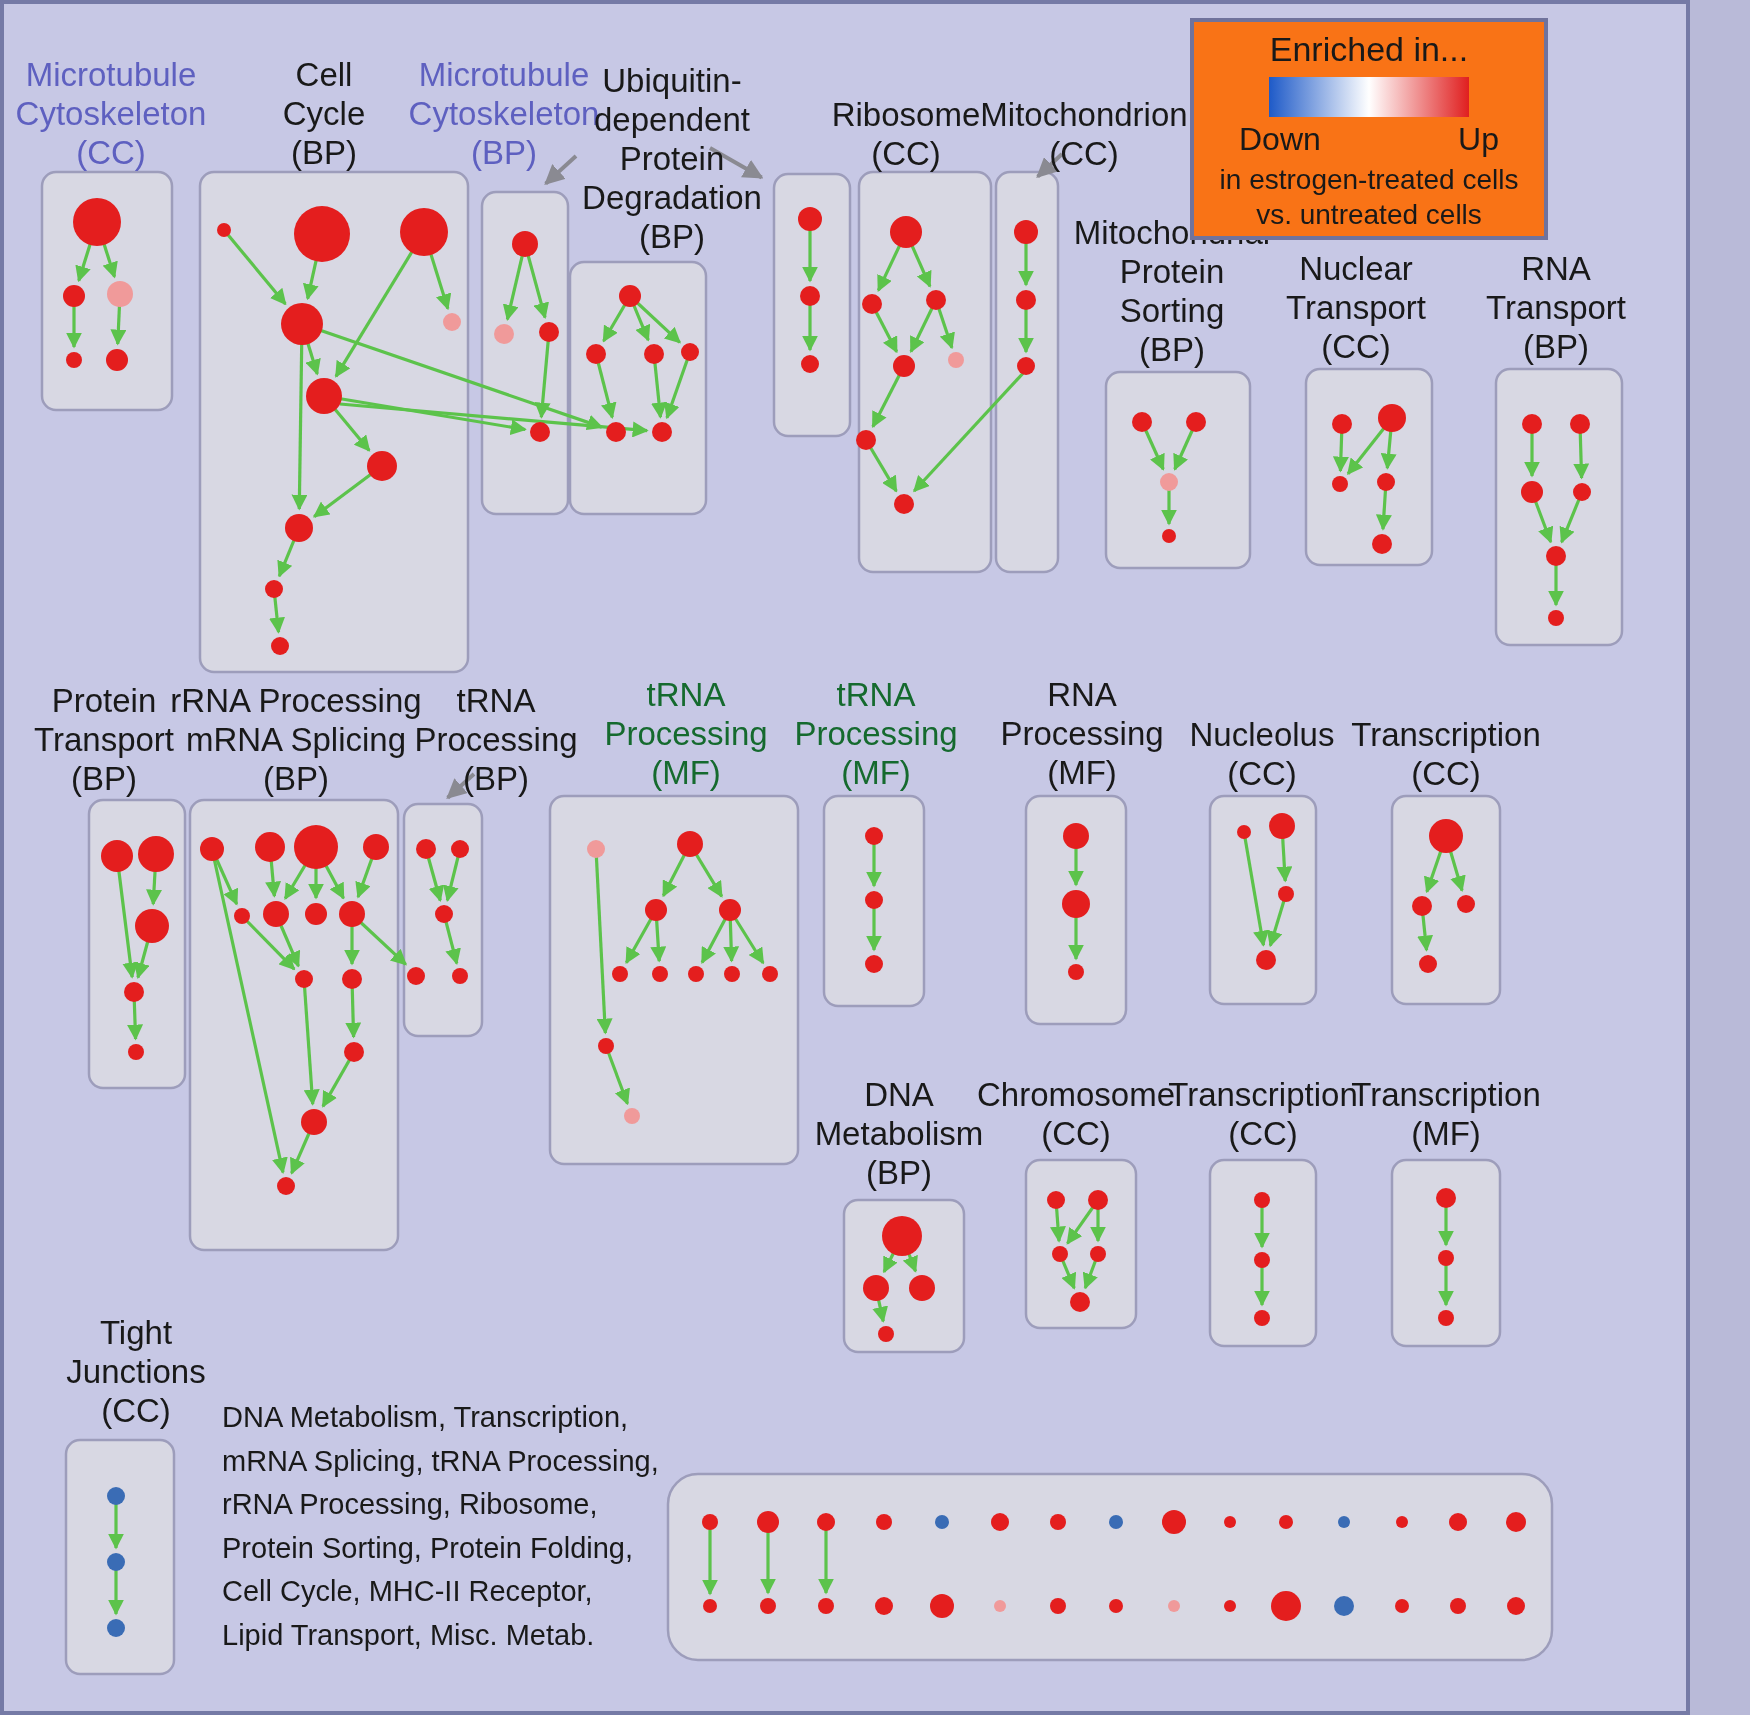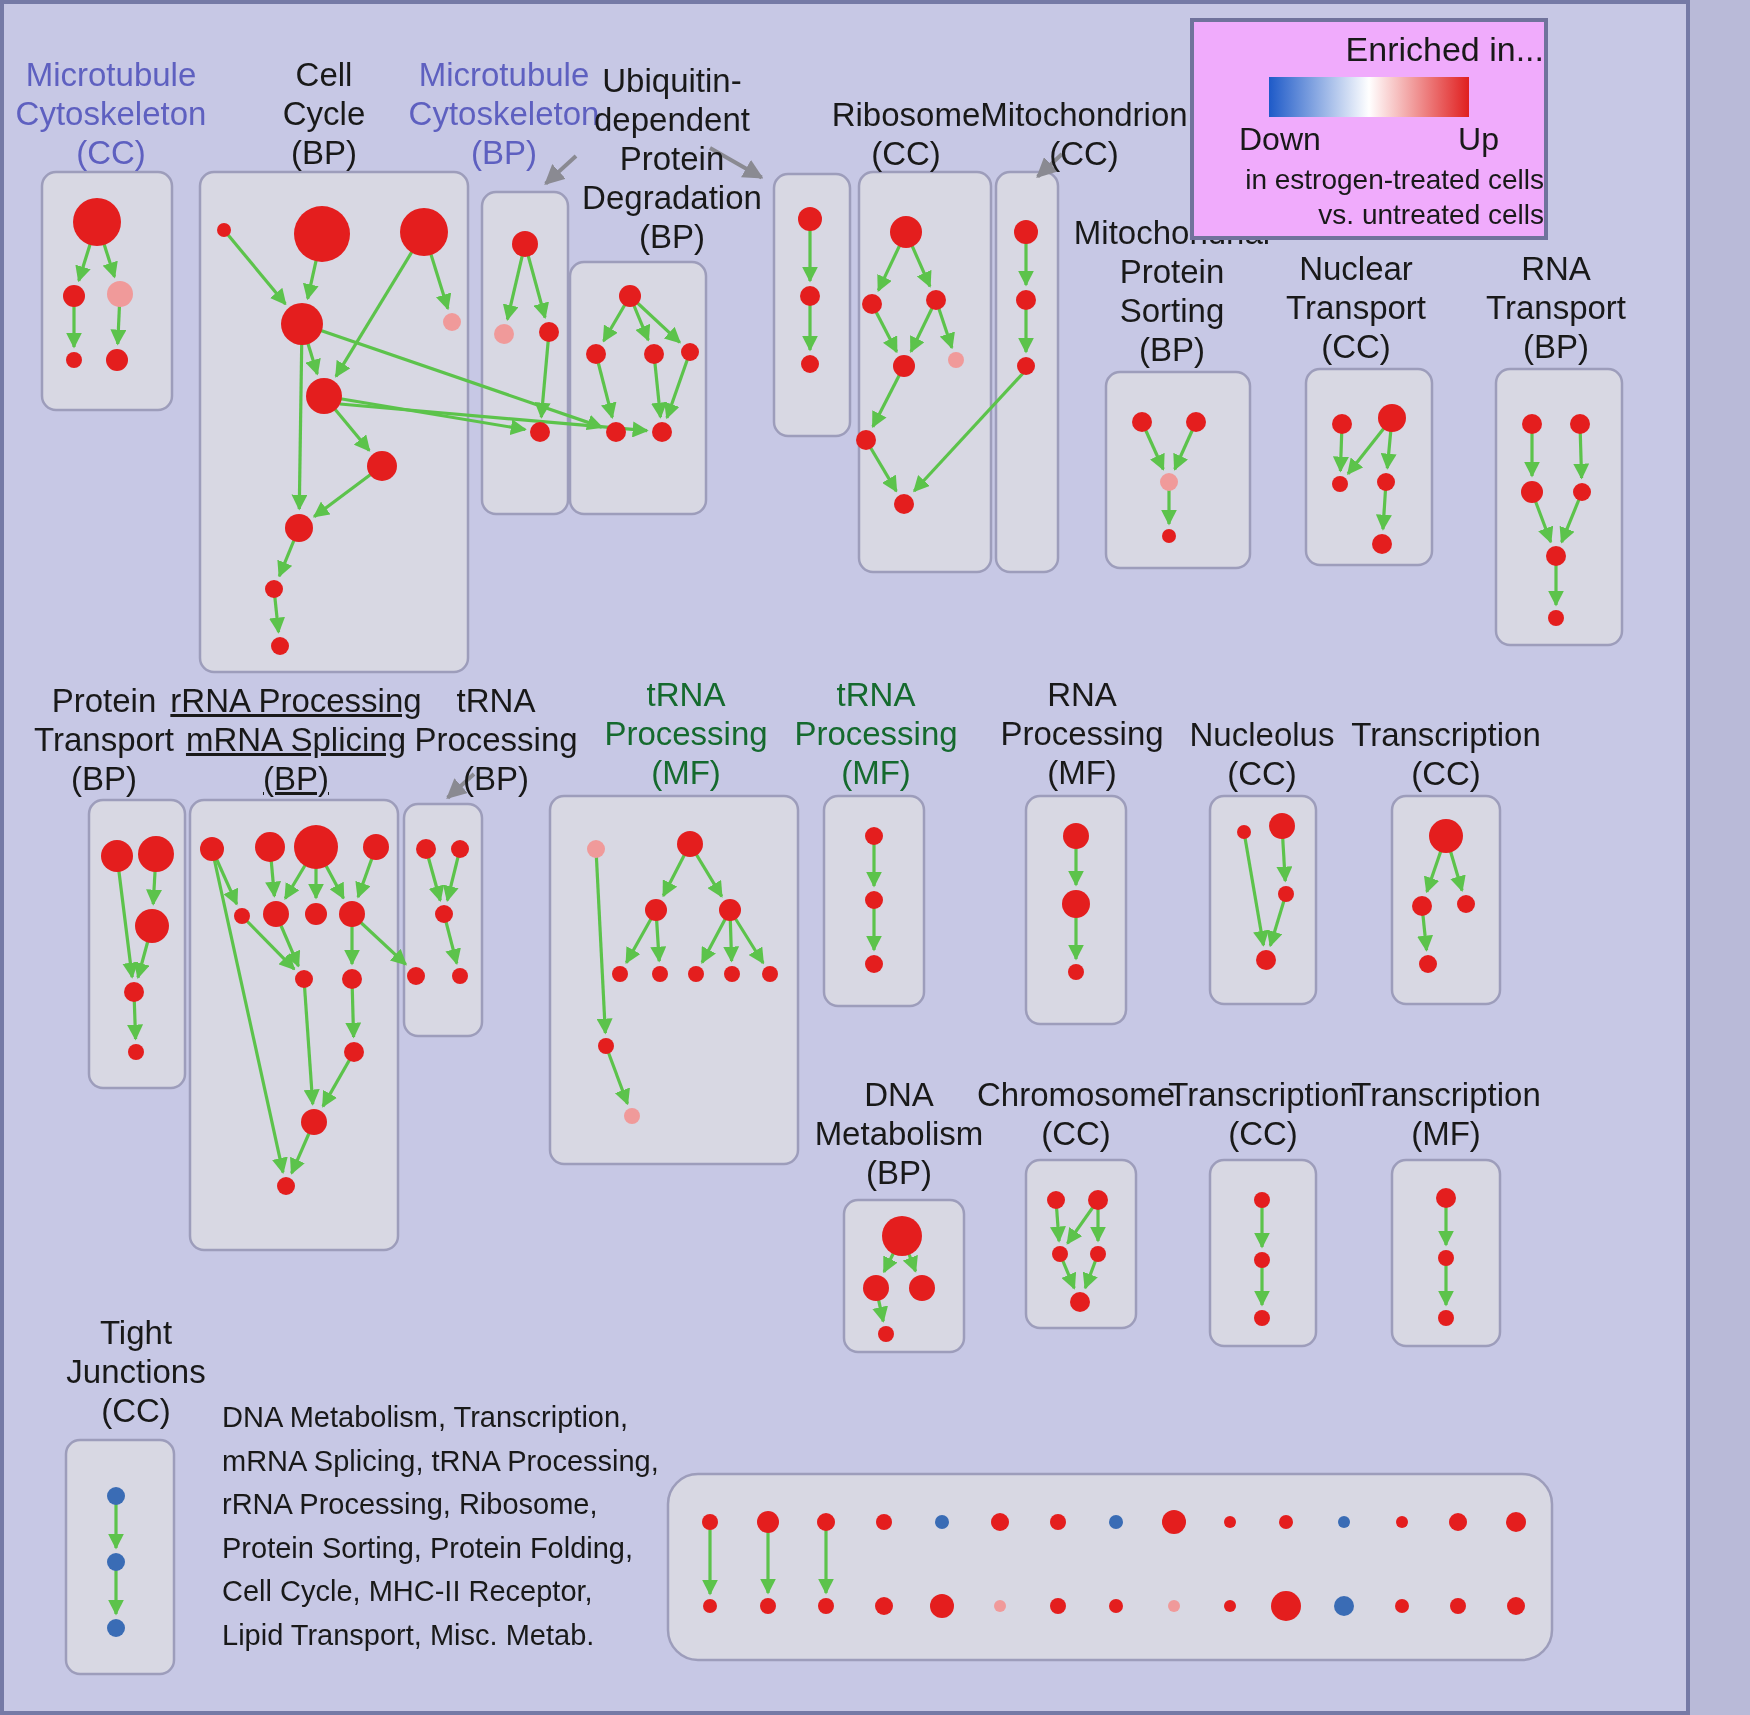--- a/index.html
+++ b/index.html
@@ -14,22 +14,22 @@
     position:absolute;transform:translateX(-50%);
     white-space:pre-line;text-align:center;
     font-size:33px;line-height:1.18;color:#191919;
   }
   .note{
     position:absolute;white-space:pre-line;text-align:left;
     font-size:29px;line-height:1.5;color:#191919;
   }
   .legend{
     position:absolute;left:1186px;top:14px;width:358px;height:222px;
-    border:4px solid #70739c;background:#f0abfc;box-sizing:border-box;
-    text-align:right;color:#191919;
+    border:4px solid #70739c;background:#f97316;box-sizing:border-box;
+    text-align:center;color:#191919;
   }
   .legend-title{font-size:34px;margin-top:8px;}
   .legend-bar{width:200px;height:40px;margin:8px auto 0;}
   .legend-row{display:flex;justify-content:space-between;width:260px;margin:4px auto 0;font-size:32px;}
   .legend-sub{font-size:28px;line-height:1.25;margin-top:4px;white-space:pre-line;}
 </style>
 </head>
 <body>
 
 <div id="figure">
@@ -353,21 +353,21 @@
 (BP)</div>
       <div class="clabel" style="left: 1352px; top: 246px;">Nuclear
 Transport
 (CC)</div>
       <div class="clabel" style="left: 1552px; top: 246px;">RNA
 Transport
 (BP)</div>
       <div class="clabel" style="left: 100px; top: 678px;">Protein
 Transport
 (BP)</div>
-      <div class="clabel" style="left: 292px; top: 678px; text-decoration: underline;">rRNA Processing
+      <div class="clabel" style="left: 292px; top: 678px;">rRNA Processing
 mRNA Splicing
 (BP)</div>
       <div class="clabel" style="left: 492px; top: 678px;">tRNA
 Processing
 (BP)</div>
       <div class="clabel" style="left: 682px; top: 672px; color: rgb(21, 106, 46);">tRNA
 Processing
 (MF)</div>
       <div class="clabel" style="left: 872px; top: 672px; color: rgb(21, 106, 46);">tRNA
 Processing

